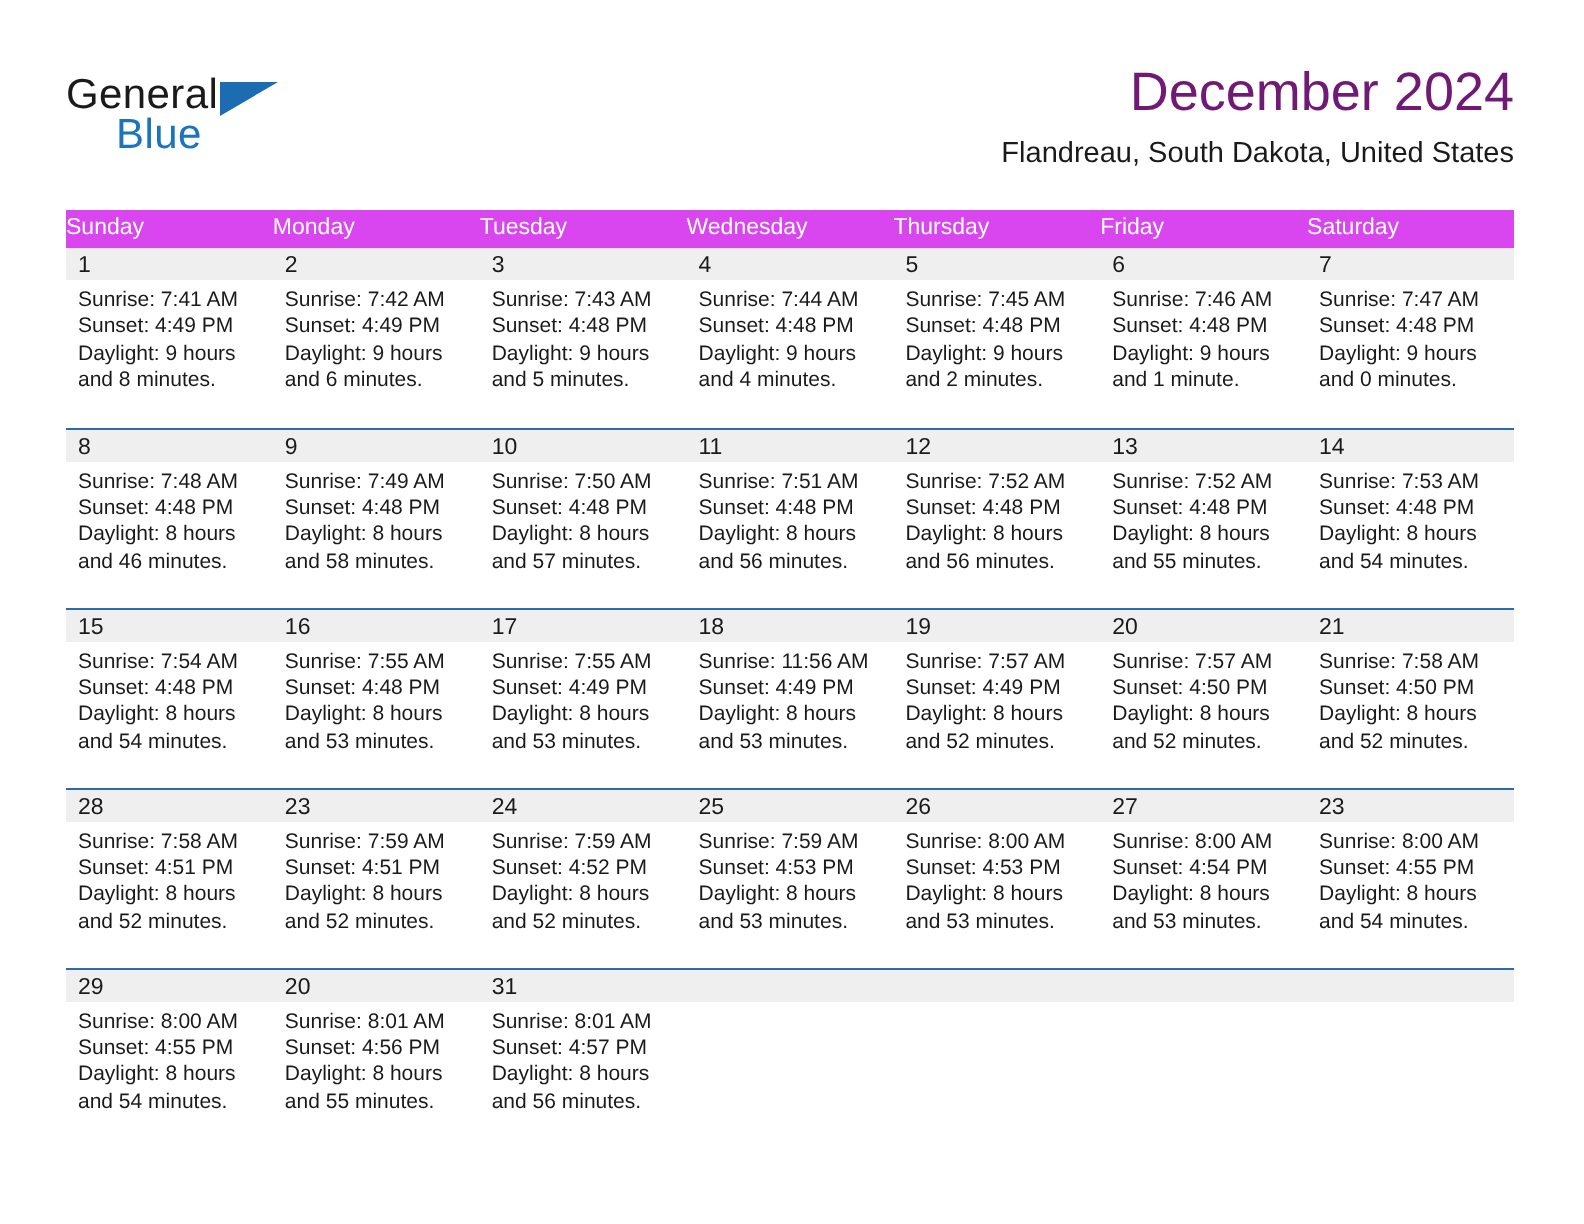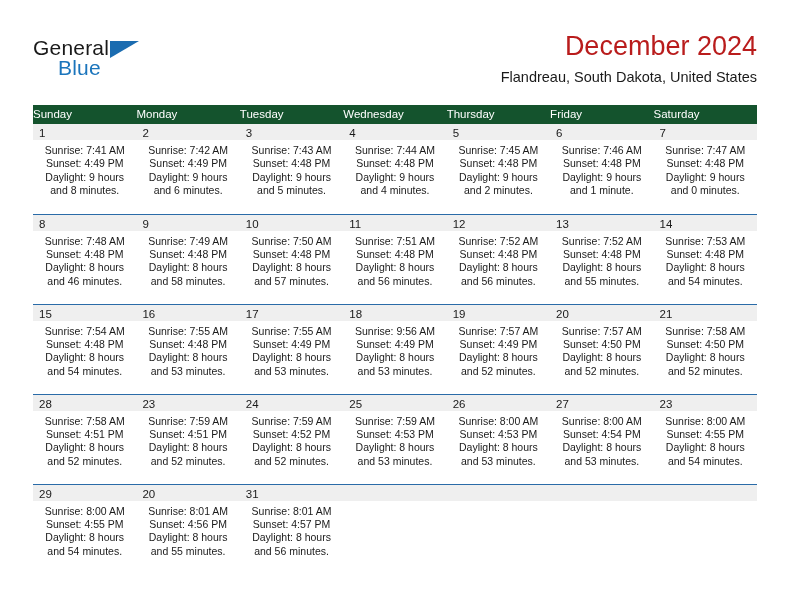--- a/index.html
+++ b/index.html
@@ -68,21 +68,21 @@
   }
 
   .title-block {
     position: absolute;
     right: 35px;
     top: 30px;
     text-align: right;
   }
   .cal-title {
     font-size: 27px;
-    color: #b91c1c;
+    color: #701a75;
     line-height: 32px;
     white-space: nowrap;
     font-family: "Liberation Sans", sans-serif;
   }
   .cal-subtitle {
     margin-top: 6px;
     font-size: 14.5px;
     color: #1a1a1a;
     line-height: 18px;
     white-space: nowrap;
@@ -98,21 +98,21 @@
     width: 724px;
     border-collapse: collapse;
     table-layout: fixed;
   }
   .calendar th, .calendar td {
     padding: 0;
     margin: 0;
   }
 
   thead th {
-    background: #14532d;
+    background: #d946ef;
     color: #ffffff;
     font-weight: normal;
     font-size: 11.5px;
     text-align: left;
     height: 19px;
     line-height: 19px;
     padding-left: 6px;
     box-sizing: border-box;
     font-family: "Liberation Sans", sans-serif;
   }
@@ -144,21 +144,20 @@
   td.empty .daynum {
     background: #efefef;
   }
 
   .info {
     padding: 4px 6px 0 6px;
     font-size: 10.5px;
     line-height: 13.4px;
     color: #1a1a1a;
     font-family: "Liberation Sans", sans-serif;
-    text-align: center;
   }
   .info div {
     white-space: nowrap;
   }
   .info .daylight {
     white-space: normal;
   }
 </style>
 </head>
 <body>
@@ -330,21 +329,21 @@
             <div class="daynum">17</div>
             <div class="info">
               <div>Sunrise: 7:55 AM</div>
               <div>Sunset: 4:49 PM</div>
               <div class="daylight">Daylight: 8 hours and 53 minutes.</div>
             </div>
           </td>
           <td>
             <div class="daynum">18</div>
             <div class="info">
-              <div>Sunrise: 9:56 AM</div>
+              <div>Sunrise: 11:56 AM</div>
               <div>Sunset: 4:49 PM</div>
               <div class="daylight">Daylight: 8 hours and 53 minutes.</div>
             </div>
           </td>
           <td>
             <div class="daynum">19</div>
             <div class="info">
               <div>Sunrise: 7:57 AM</div>
               <div>Sunset: 4:49 PM</div>
               <div class="daylight">Daylight: 8 hours and 52 minutes.</div>

